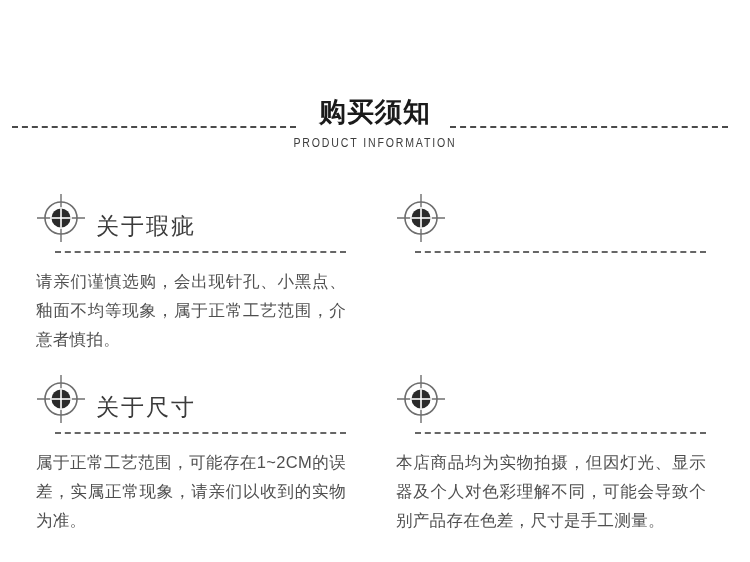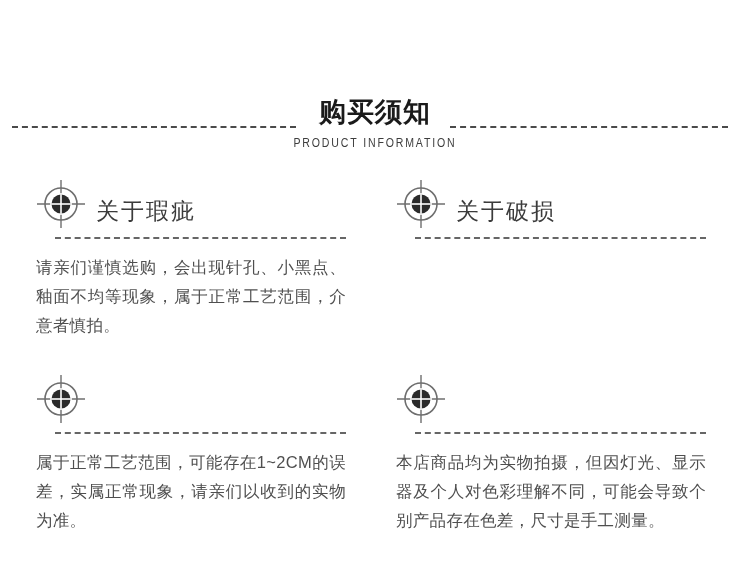--- a/index.html
+++ b/index.html
@@ -29,21 +29,21 @@
     font-family:"Liberation Sans Narrow","Liberation Sans",sans-serif;
     transform:scaleX(.88);transform-origin:center top;
     line-height:16px;
   }
 
   
   .grid{position:absolute;left:0;top:118px;width:750px;height:444px;}
   .block{position:absolute;width:312px;}
   .block.c0{left:36px;}
   .block.c1{left:396px;}
-  .block.r0{top:10px;font-family:Liberation Serif, serif;}
+  .block.r0{top:24px;}
   .block.r1{top:205px;}
 
   .head-row{position:relative;height:62px;}
 
   
   .target{position:absolute;left:0;top:4px;width:50px;height:50px;}
   .target svg{display:block;width:50px;height:50px;}
 
   .blk-title{
     position:absolute;left:60px;top:22px;
@@ -99,37 +99,37 @@
         <span class="target">
           <svg viewBox="0 0 50 50" xmlns="http://www.w3.org/2000/svg">
             <line x1="25" y1="1" x2="25" y2="49" stroke="#6e6e6e" stroke-width="1.4"></line>
             <line x1="1" y1="25" x2="49" y2="25" stroke="#6e6e6e" stroke-width="1.4"></line>
             <circle cx="25" cy="25" r="16" fill="none" stroke="#6e6e6e" stroke-width="1.6"></circle>
             <circle cx="25" cy="25" r="9.5" fill="#2b2b2b"></circle>
             <line x1="25" y1="14" x2="25" y2="36" stroke="#ffffff" stroke-width="1.6"></line>
             <line x1="14" y1="25" x2="36" y2="25" stroke="#ffffff" stroke-width="1.6"></line>
           </svg>
         </span>
-        <span class="blk-title">关于破损</span>
       </div>
       <div class="blk-rule"></div>
     </div>
 
     <div class="block c0 r1">
       <div class="head-row">
         <span class="target">
           <svg viewBox="0 0 50 50" xmlns="http://www.w3.org/2000/svg">
             <line x1="25" y1="1" x2="25" y2="49" stroke="#6e6e6e" stroke-width="1.4"></line>
             <line x1="1" y1="25" x2="49" y2="25" stroke="#6e6e6e" stroke-width="1.4"></line>
             <circle cx="25" cy="25" r="16" fill="none" stroke="#6e6e6e" stroke-width="1.6"></circle>
             <circle cx="25" cy="25" r="9.5" fill="#2b2b2b"></circle>
             <line x1="25" y1="14" x2="25" y2="36" stroke="#ffffff" stroke-width="1.6"></line>
             <line x1="14" y1="25" x2="36" y2="25" stroke="#ffffff" stroke-width="1.6"></line>
           </svg>
         </span>
+        <span class="blk-title">关于尺寸</span>
       </div>
       <div class="blk-rule"></div>
       <div class="blk-body">属于正常工艺范围，可能存在1~2CM的误差，实属正常现象，请亲们以收到的实物为准。</div>
     </div>
 
     <div class="block c1 r1">
       <div class="head-row">
         <span class="target">
           <svg viewBox="0 0 50 50" xmlns="http://www.w3.org/2000/svg">
             <line x1="25" y1="1" x2="25" y2="49" stroke="#6e6e6e" stroke-width="1.4"></line>

